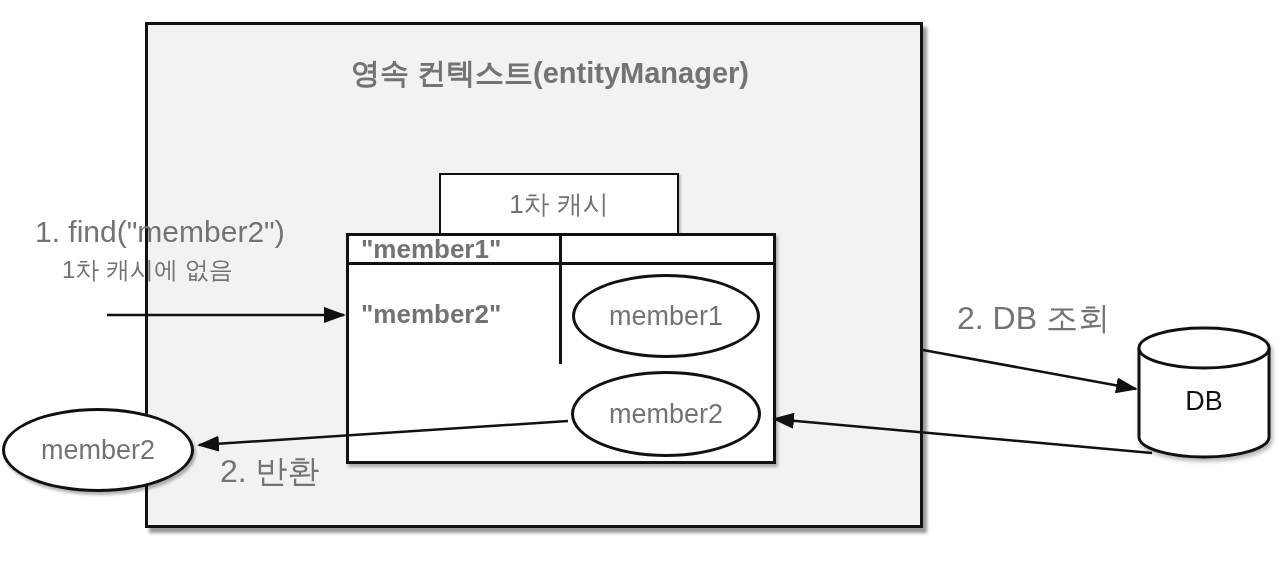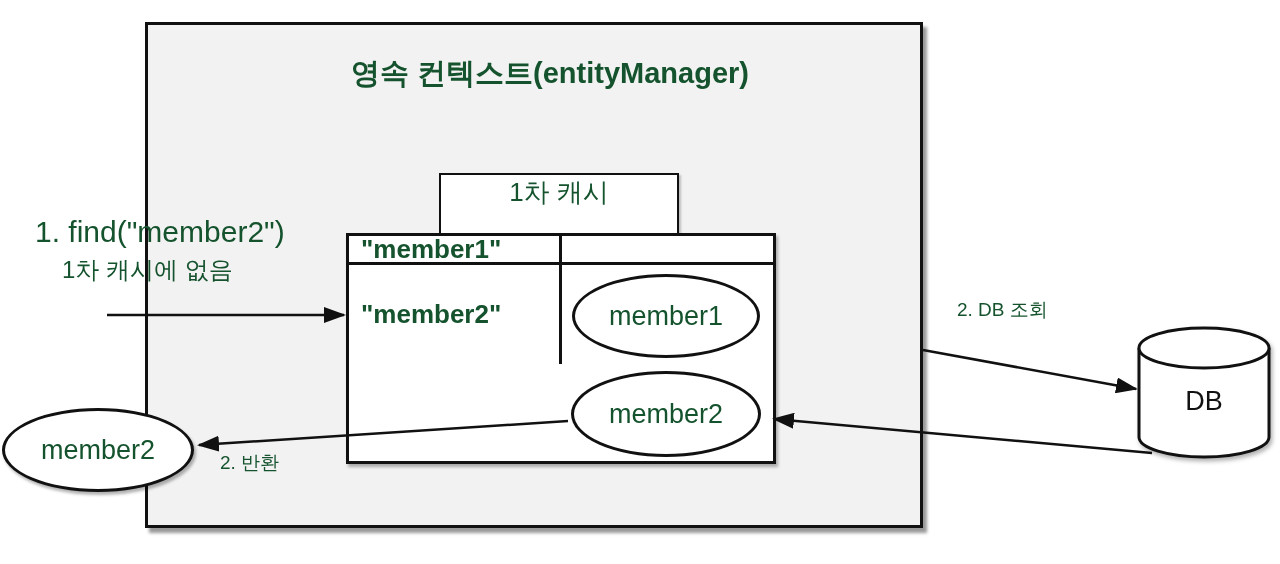--- a/index.html
+++ b/index.html
@@ -1,35 +1,35 @@
 <!DOCTYPE html>
 <html><head>
 <meta charset="utf-8">
 <style>
   html,body { margin:0; padding:0; background:#ffffff; }
   .canvas {
     position:relative; width:1280px; height:564px; overflow:hidden;
-    background:#ffffff; color:#14532d;
+    background:#ffffff; color:#737373;
     font-family:"Liberation Sans", sans-serif;
   }
   .abs { position:absolute; }
 
   .pc-box {
     left:145px; top:22px; width:778px; height:506px;
     background:#f2f2f2; border:3px solid #111111; box-sizing:border-box;
     box-shadow:4px 5px 3px rgba(0,0,0,0.40);
   }
   .pc-title {
     left:150px; top:54px; width:800px; text-align:center;
     font-weight:bold; font-size:29px; white-space:nowrap;
   }
   .cache-box {
     left:439px; top:173px; width:240px; height:62px;
     background:#ffffff; border:2px solid #111111; box-sizing:border-box;
-    display:flex; justify-content:center;
+    display:flex; align-items:center; justify-content:center;
     font-size:26px; box-shadow:2px 2px 2px rgba(0,0,0,0.22);
   }
   .tbl {
     left:346px; top:233px; width:430px; height:231px;
     background:#ffffff; border:3px solid #111111; box-sizing:border-box;
     display:grid; grid-template-columns:213px 1fr; grid-template-rows:29px 99px 1fr;
     box-shadow:2px 3px 3px rgba(0,0,0,0.30);
   }
   .cell { box-sizing:border-box; }
   .cr { border-right:3px solid #111111; }
@@ -46,21 +46,21 @@
     position:absolute; background:#ffffff; border:3px solid #111111;
     border-radius:50%; box-sizing:border-box;
     display:flex; align-items:center; justify-content:center;
     font-size:27px; white-space:nowrap;text-align:right;
   }
   #el-m1 { left:572px; top:274px; width:188px; height:84px; }
   #el-m2 { left:571px; top:371px; width:190px; height:86px; }
   #el-result { left:2px; top:408px; width:192px; height:84px;
                box-shadow:2px 3px 3px rgba(0,0,0,0.30); }
 
-  .lbl { position:absolute; font-size:19px; white-space:nowrap; }
+  .lbl { position:absolute; font-size:32px; white-space:nowrap; }
   #lbl-find1 { left:35px;  top:215px; font-size:30px; }
   #lbl-find2 { left:62px;  top:254px; font-size:24px; }
   #lbl-step2 { left:957px; top:297px; }
   #lbl-step3 { left:843px; top:447px; }
   #lbl-step4 { left:220px; top:450px; }
 
   .overlay { position:absolute; left:0; top:0; pointer-events:none; }
   .db-svg  { position:absolute; left:1130px; top:320px;
              filter:drop-shadow(2px 3px 2px rgba(0,0,0,0.30)); }
   .db-text { font-family:"Liberation Sans", sans-serif; font-size:27px; fill:#111111; }

